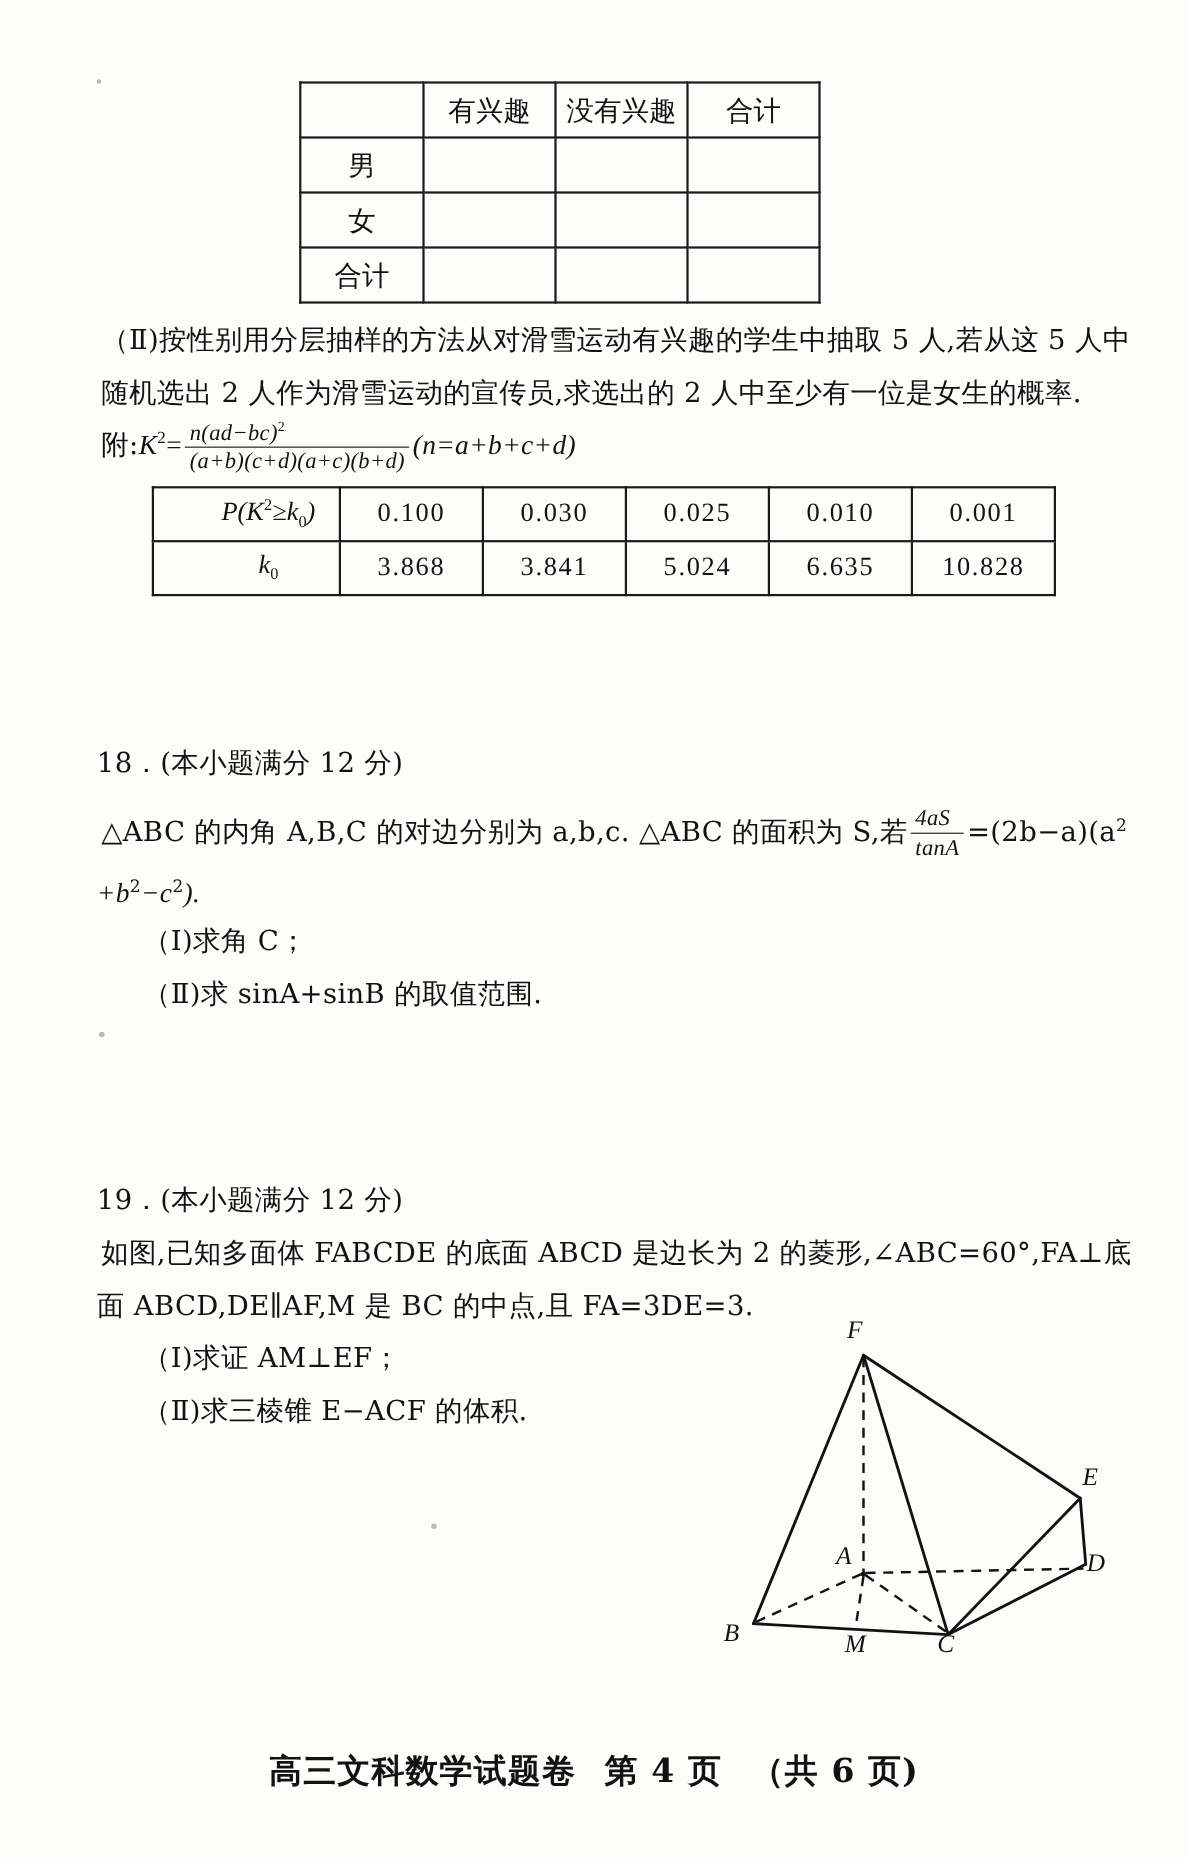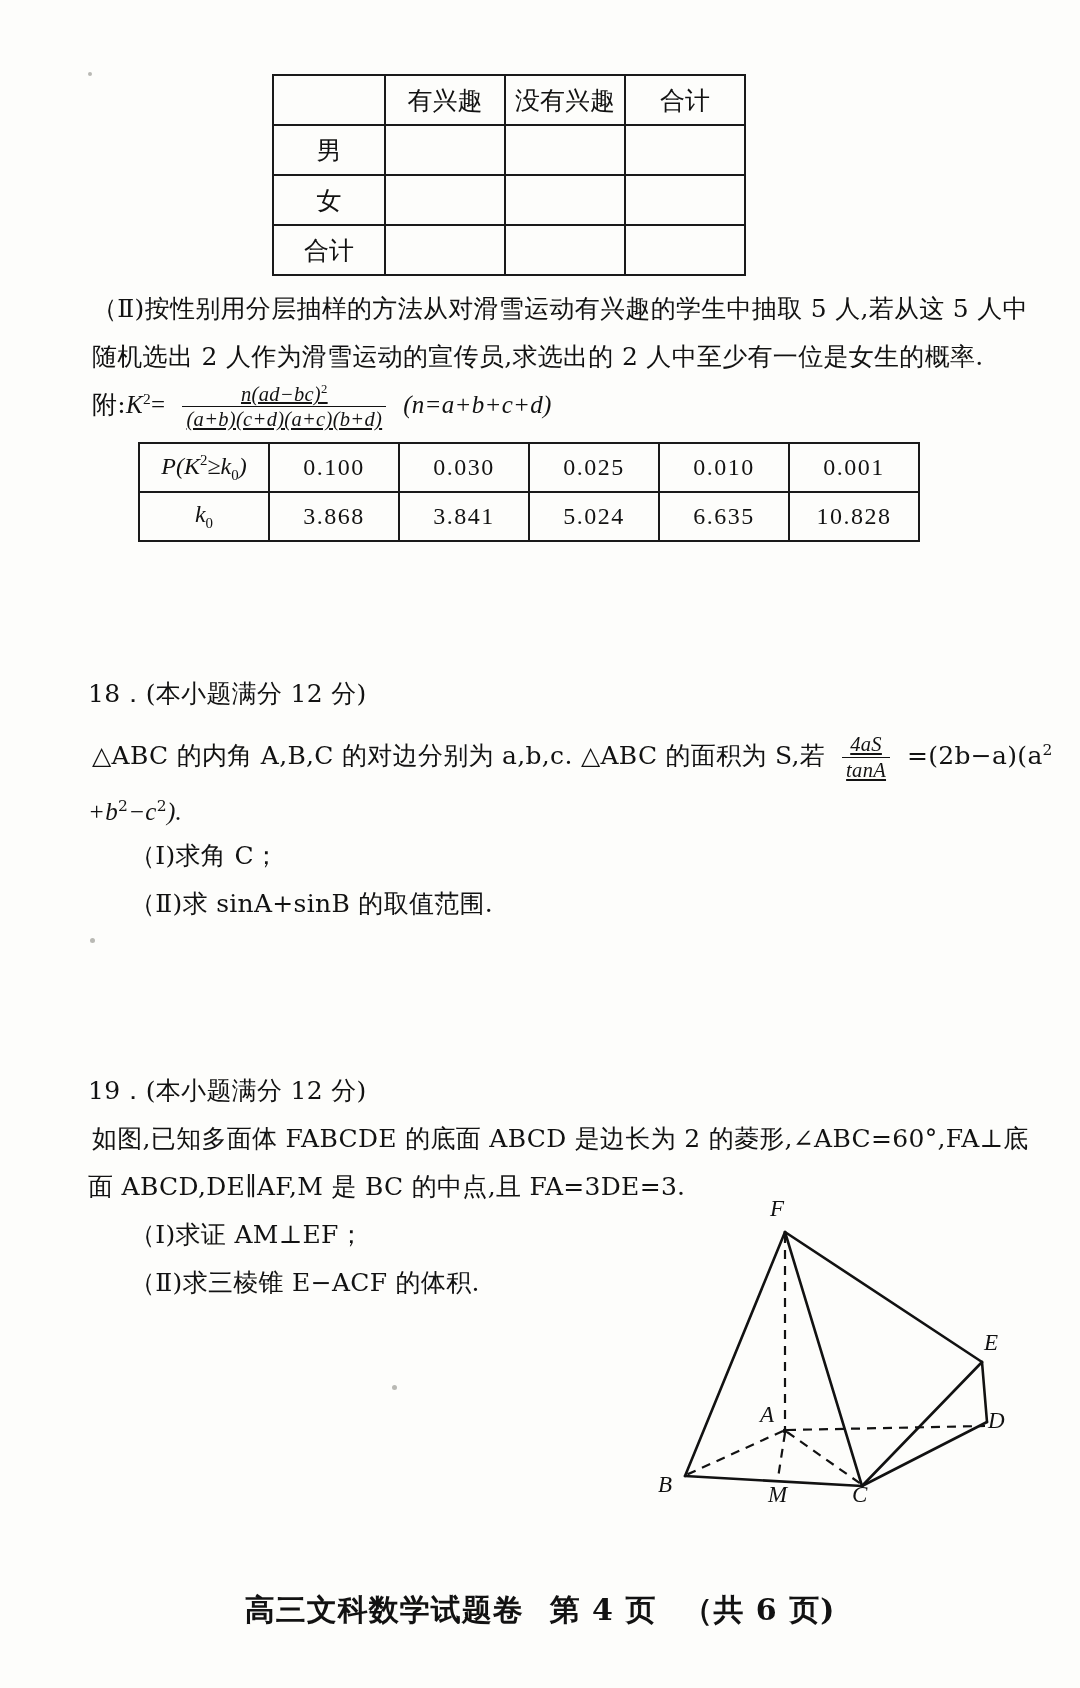--- a/index.html
+++ b/index.html
@@ -68,32 +68,30 @@
     table-layout: fixed;
   }
   #k0-table td {
     border: 2px solid #1a1a1a;
     height: 47px;
     text-align: center;
     vertical-align: middle;
     font-size: 24px;
     padding: 0;
   }
-  #k0-table .kc0 { width: 128px; }
+  #k0-table .kc0 { width: 128px; padding-left: 40px; }
   #k0-table .kcn { width: 128px; }
   #k0-table .num { letter-spacing: 1.5px; }
 
   
   .frac {
     display: inline-block;
     vertical-align: -0.52em;
-    text-align: center;
     line-height: 1.12;
-    margin: 0 17px;
-    text-decoration: underline;
+    margin: 0 3px;
   }
   .frac > .num {
     display: block;
     font-size: 0.82em;
     padding: 0 4px 1px 4px;
     border-bottom: 1.6px solid #121212;
   }
   .frac > .den {
     display: block;
     font-size: 0.82em;

